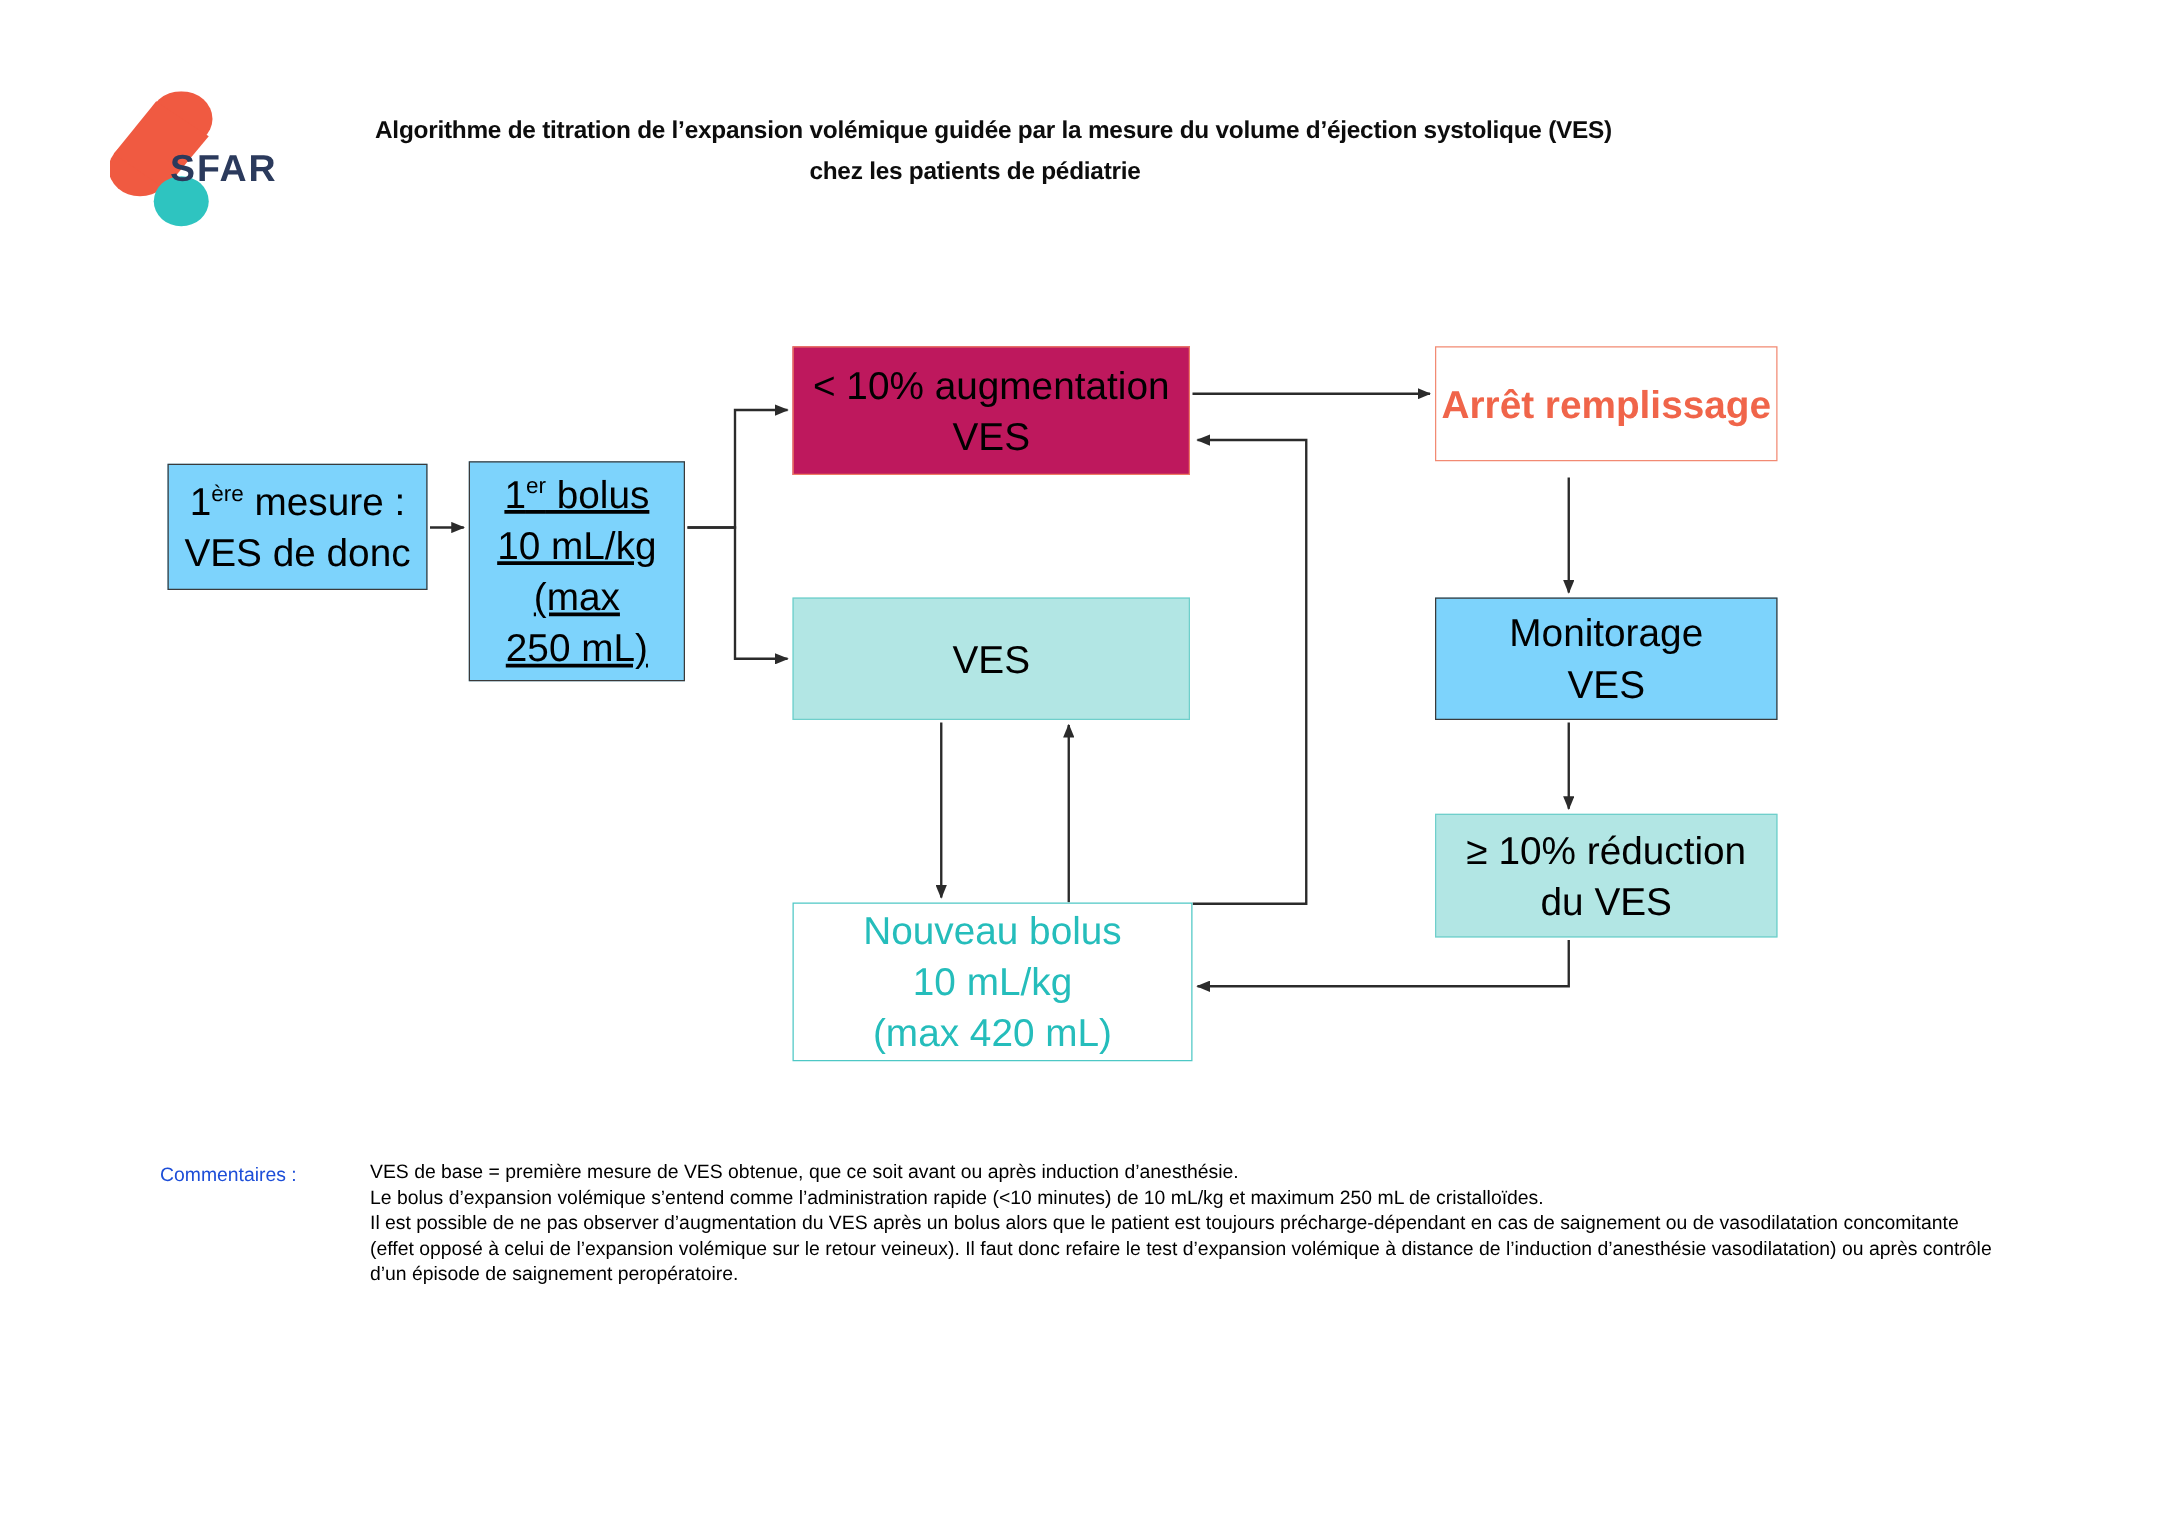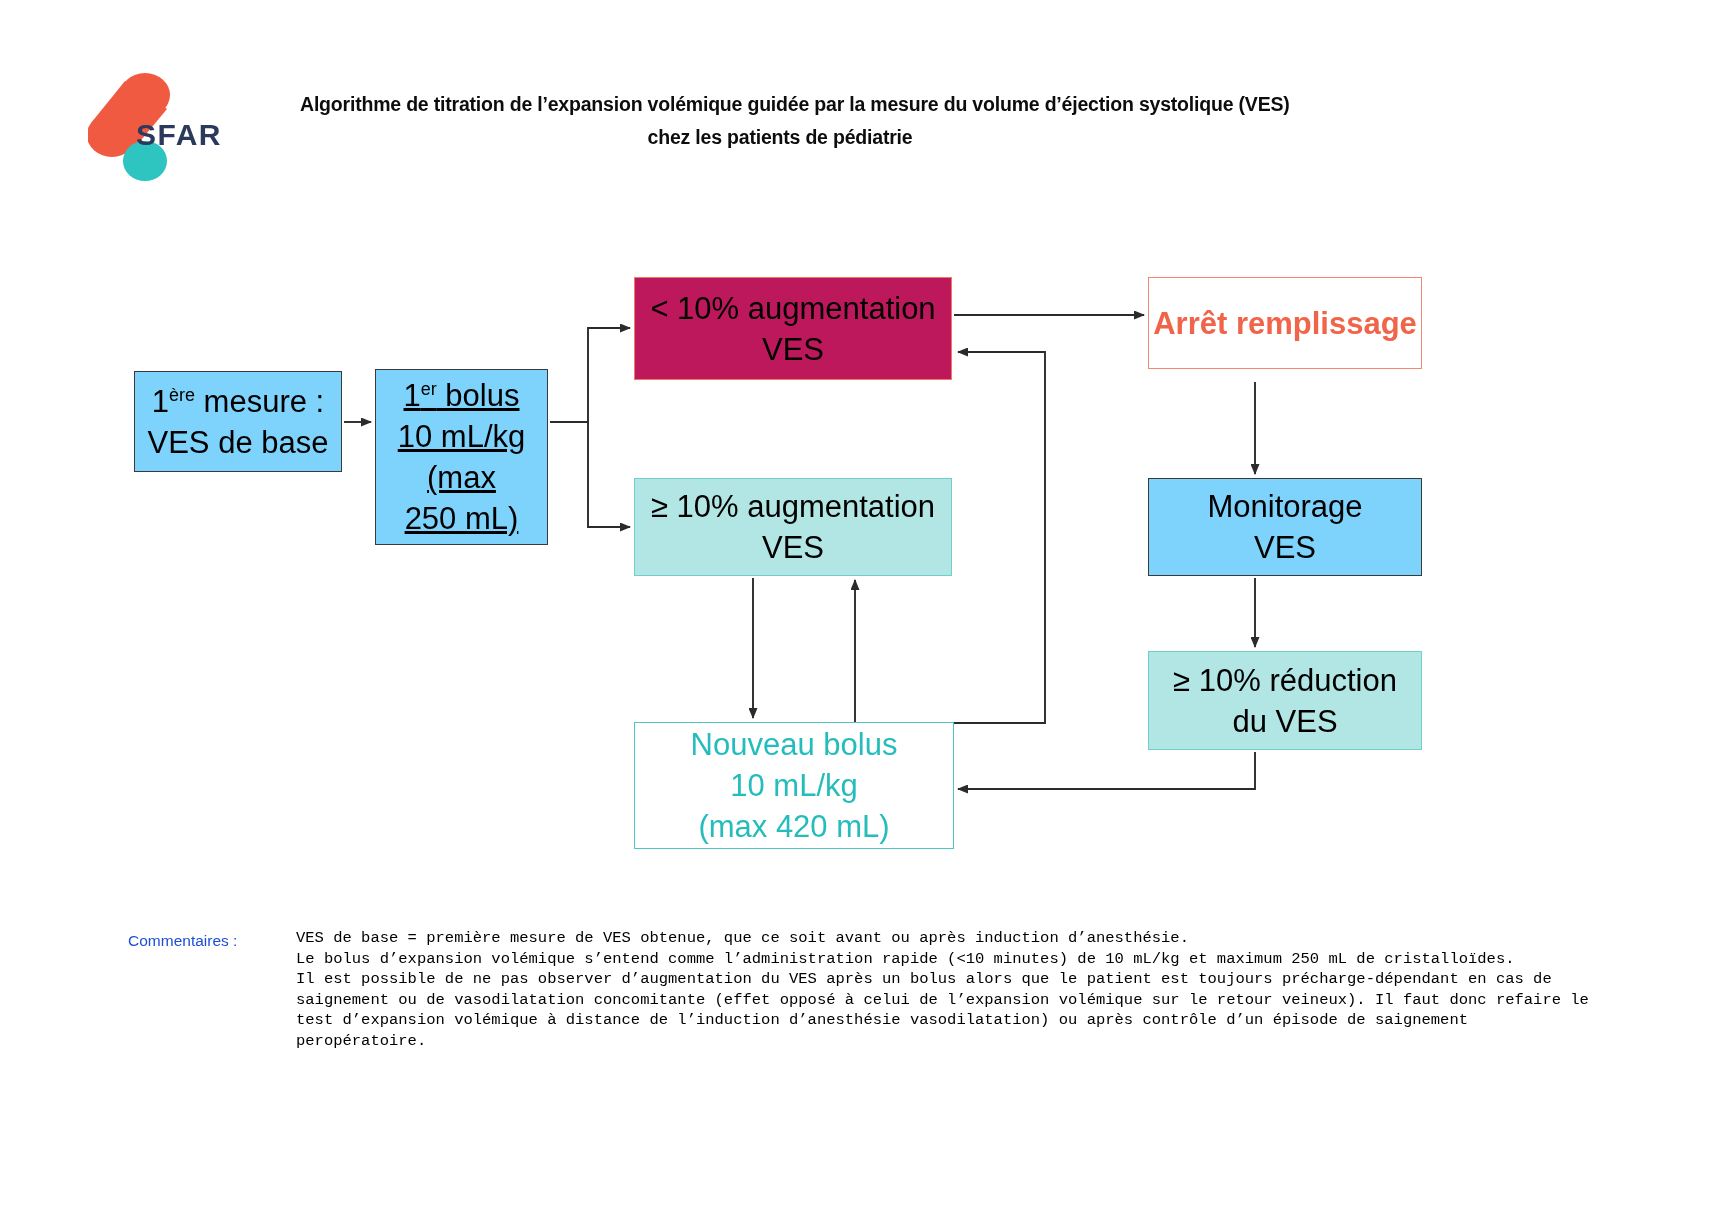--- a/index.html
+++ b/index.html
@@ -129,21 +129,21 @@
   }
   #comments-body {
     position: absolute;
     left: 296px;
     top: 928px;
     width: 1310px;
     font-size: 15.5px;
     line-height: 20.5px;
     color: #000000;
   }
-  #comments-body p { margin: 0; font-family: Liberation Mono, monospace; }
+  #comments-body p { margin: 0; }
 </style>
 </head>
 <body>
 
 <div id="page">
 
   <div id="logo">
     <svg width="135" height="110" viewBox="0 0 135 110">
       <g>
         <ellipse cx="57" cy="22" rx="25" ry="22" fill="#f05a41"></ellipse>
@@ -186,37 +186,36 @@
         <path d="M753,578 L753,718"></path>
 
         <path d="M855,722 L855,580"></path>
 
         <path d="M954,723 L1045,723 L1045,352 L958,352"></path>
       </g>
     </svg>
 
     <div id="n-mesure" class="node node-plain">
       <span class="ln"><span>1</span><sup>ère</sup><span> mesure :</span></span>
-      <span class="ln">VES de base</span>
+      <span class="ln">VES de donc</span>
     </div>
 
     <div id="n-bolus1" class="node node-plain">
       <span class="ln"><span>1</span><sup>er</sup><span> bolus</span></span>
       <span class="ln">10 mL/kg</span>
       <span class="ln">(max</span>
       <span class="ln">250 mL)</span>
     </div>
 
     <div id="n-inf10" class="node node-pink">
       <span class="ln">&lt; 10% augmentation</span>
       <span class="ln">VES</span>
     </div>
 
     <div id="n-sup10" class="node node-teal">
-      <span class="ln">≥ 10% augmentation</span>
       <span class="ln">VES</span>
     </div>
 
     <div id="n-nouveau" class="node node-teal-outline">
       <span class="ln">Nouveau bolus</span>
       <span class="ln">10 mL/kg</span>
       <span class="ln">(max 420 mL)</span>
     </div>
 
     <div id="n-arret" class="node node-coral-outline">

